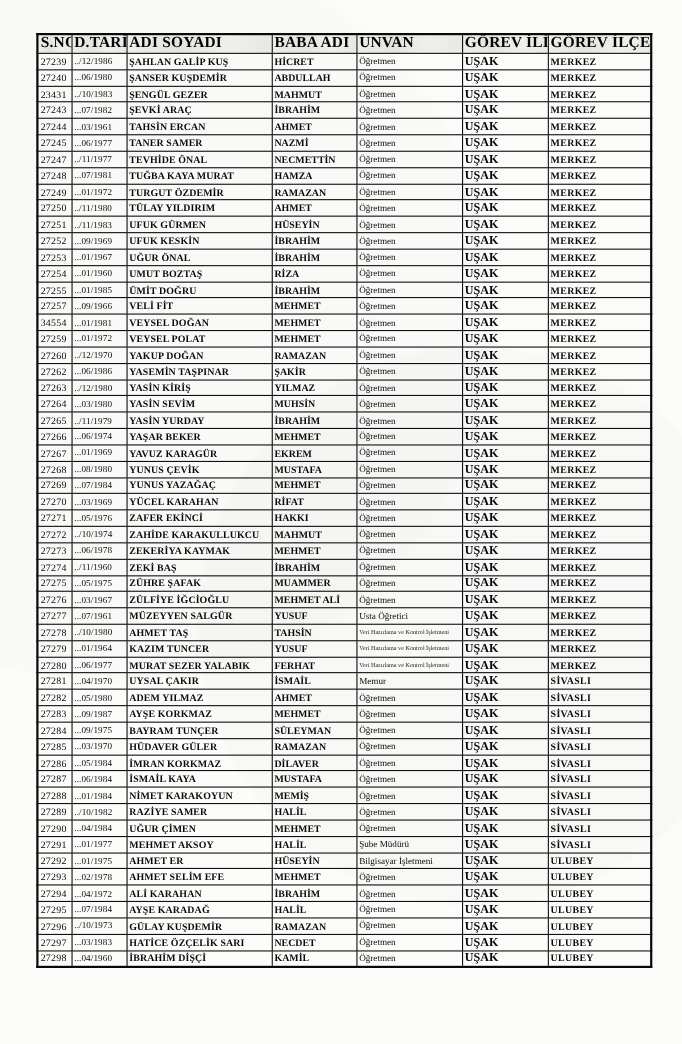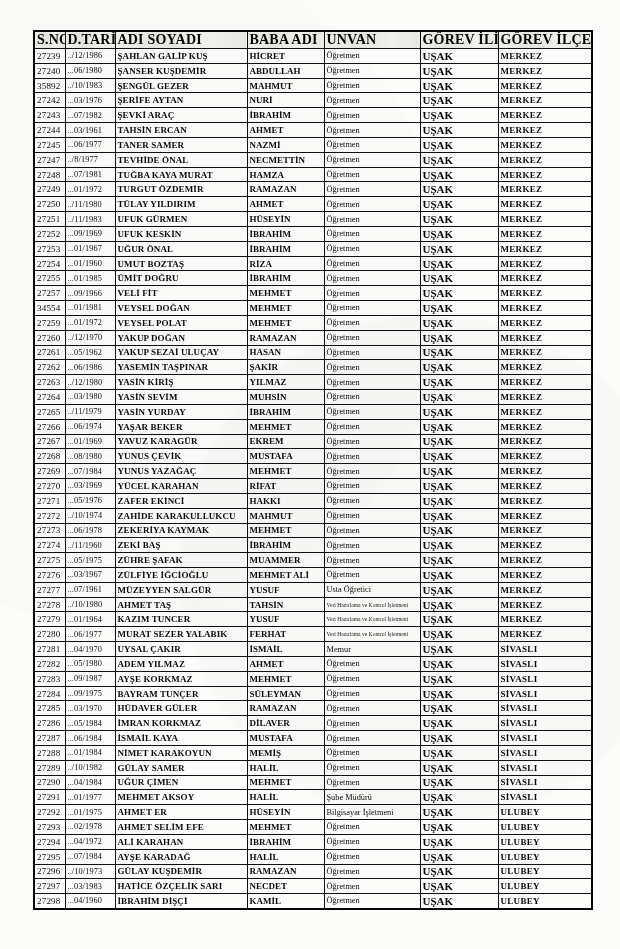--- a/index.html
+++ b/index.html
@@ -97,33 +97,24 @@
         <tr class="row">
           <td class="c-sno">27240</td>
           <td class="c-dob">...06/1980</td>
           <td class="c-name">ŞANSER KUŞDEMİR</td>
           <td class="c-baba">ABDULLAH</td>
           <td class="c-unvan">Öğretmen</td>
           <td class="c-il">UŞAK</td>
           <td class="c-ilce">MERKEZ</td>
         </tr>
         <tr class="row">
-          <td class="c-sno">35892</td>
+          <td class="c-sno">23431</td>
           <td class="c-dob">../10/1983</td>
           <td class="c-name">ŞENGÜL GEZER</td>
           <td class="c-baba">MAHMUT</td>
-          <td class="c-unvan">Öğretmen</td>
-          <td class="c-il">UŞAK</td>
-          <td class="c-ilce">MERKEZ</td>
-        </tr>
-        <tr class="row">
-          <td class="c-sno">27242</td>
-          <td class="c-dob">...03/1976</td>
-          <td class="c-name">ŞERİFE AYTAN</td>
-          <td class="c-baba">NURİ</td>
           <td class="c-unvan">Öğretmen</td>
           <td class="c-il">UŞAK</td>
           <td class="c-ilce">MERKEZ</td>
         </tr>
         <tr class="row">
           <td class="c-sno">27243</td>
           <td class="c-dob">...07/1982</td>
           <td class="c-name">ŞEVKİ ARAÇ</td>
           <td class="c-baba">İBRAHİM</td>
           <td class="c-unvan">Öğretmen</td>
@@ -143,21 +134,21 @@
           <td class="c-sno">27245</td>
           <td class="c-dob">...06/1977</td>
           <td class="c-name">TANER SAMER</td>
           <td class="c-baba">NAZMİ</td>
           <td class="c-unvan">Öğretmen</td>
           <td class="c-il">UŞAK</td>
           <td class="c-ilce">MERKEZ</td>
         </tr>
         <tr class="row">
           <td class="c-sno">27247</td>
-          <td class="c-dob">../8/1977</td>
+          <td class="c-dob">../11/1977</td>
           <td class="c-name">TEVHİDE ÖNAL</td>
           <td class="c-baba">NECMETTİN</td>
           <td class="c-unvan">Öğretmen</td>
           <td class="c-il">UŞAK</td>
           <td class="c-ilce">MERKEZ</td>
         </tr>
         <tr class="row">
           <td class="c-sno">27248</td>
           <td class="c-dob">...07/1981</td>
           <td class="c-name">TUĞBA KAYA MURAT</td>
@@ -254,29 +245,20 @@
           <td class="c-baba">MEHMET</td>
           <td class="c-unvan">Öğretmen</td>
           <td class="c-il">UŞAK</td>
           <td class="c-ilce">MERKEZ</td>
         </tr>
         <tr class="row">
           <td class="c-sno">27260</td>
           <td class="c-dob">../12/1970</td>
           <td class="c-name">YAKUP DOĞAN</td>
           <td class="c-baba">RAMAZAN</td>
-          <td class="c-unvan">Öğretmen</td>
-          <td class="c-il">UŞAK</td>
-          <td class="c-ilce">MERKEZ</td>
-        </tr>
-        <tr class="row">
-          <td class="c-sno">27261</td>
-          <td class="c-dob">...05/1962</td>
-          <td class="c-name">YAKUP SEZAİ ULUÇAY</td>
-          <td class="c-baba">HASAN</td>
           <td class="c-unvan">Öğretmen</td>
           <td class="c-il">UŞAK</td>
           <td class="c-ilce">MERKEZ</td>
         </tr>
         <tr class="row">
           <td class="c-sno">27262</td>
           <td class="c-dob">...06/1986</td>
           <td class="c-name">YASEMİN TAŞPINAR</td>
           <td class="c-baba">ŞAKİR</td>
           <td class="c-unvan">Öğretmen</td>
@@ -513,21 +495,21 @@
           <td class="c-dob">...01/1984</td>
           <td class="c-name">NİMET KARAKOYUN</td>
           <td class="c-baba">MEMİŞ</td>
           <td class="c-unvan">Öğretmen</td>
           <td class="c-il">UŞAK</td>
           <td class="c-ilce">SİVASLI</td>
         </tr>
         <tr class="row">
           <td class="c-sno">27289</td>
           <td class="c-dob">../10/1982</td>
-          <td class="c-name">GÜLAY SAMER</td>
+          <td class="c-name">RAZİYE SAMER</td>
           <td class="c-baba">HALİL</td>
           <td class="c-unvan">Öğretmen</td>
           <td class="c-il">UŞAK</td>
           <td class="c-ilce">SİVASLI</td>
         </tr>
         <tr class="row">
           <td class="c-sno">27290</td>
           <td class="c-dob">...04/1984</td>
           <td class="c-name">UĞUR ÇİMEN</td>
           <td class="c-baba">MEHMET</td>

